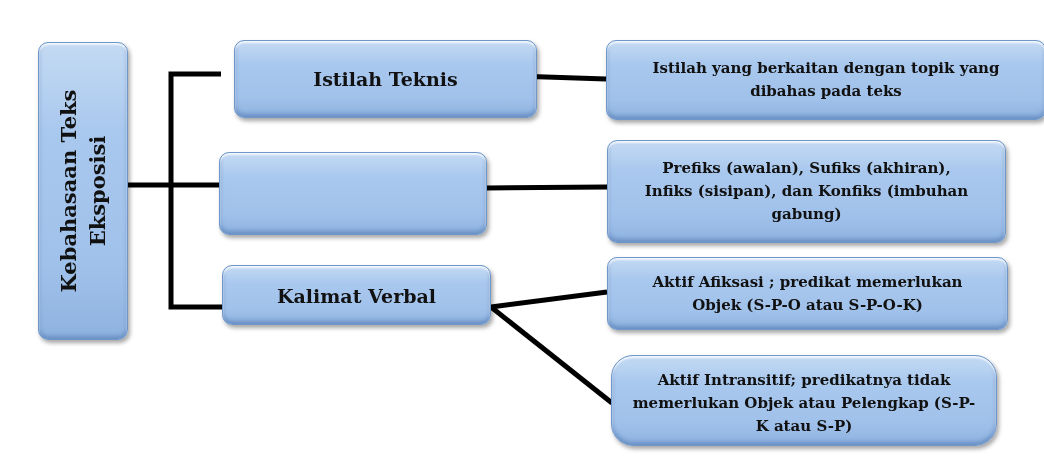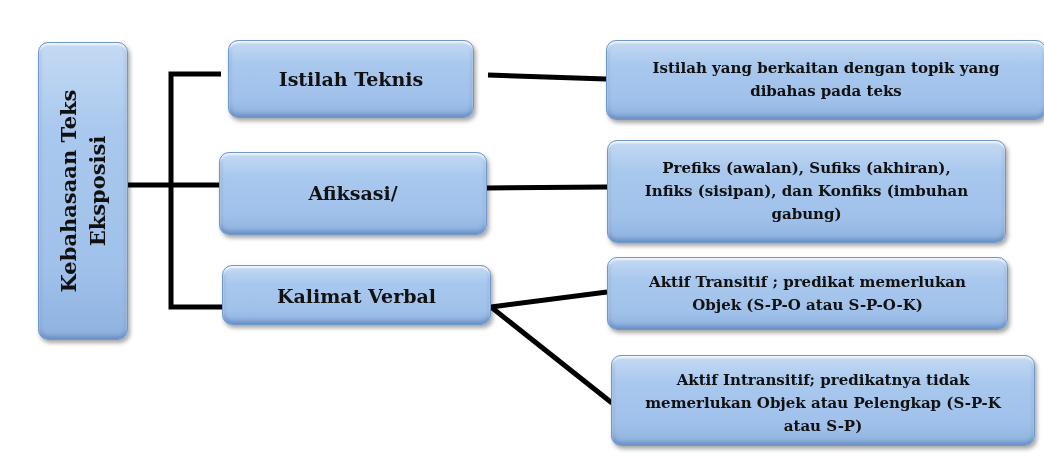--- a/index.html
+++ b/index.html
@@ -36,49 +36,48 @@
   </g>
 </svg>
 
 <div class="box" style="left:38px;top:42px;width:90px;height:298px;">
   <div class="root-text">
     <div>Kebahasaan Teks</div>
     <div>Eksposisi</div>
   </div>
 </div>
 
-<div class="box mid" style="left:228px;top:40px;width:246px;height:78px;">
+<div class="box mid" style="left:234px;top:40px;width:303px;height:78px;">
   <div>
       <div>Istilah Teknis</div>
     </div>
 </div>
 
 <div class="box mid" style="left:219px;top:152px;width:268px;height:83px;">
   <div>
-    <div>Afiksasi/</div>
   </div>
 </div>
 
 <div class="box mid" style="left:222px;top:265px;width:269px;height:60px;align-items:flex-start;padding-top:16px;">
   <div>
       <div>Kalimat Verbal</div>
     </div>
 </div>
 
 <div class="box right" style="left:606px;top:40px;width:440px;height:80px;padding:16px 40px;">
   <div><span>Istilah yang berkaitan dengan topik yang dibahas pada teks</span></div>
 </div>
 
 <div class="box right" style="left:607px;top:140px;width:399px;height:103px;padding:0 36px;">
   <div><span>Prefiks (awalan), Sufiks (akhiran), Infiks (sisipan), dan Konfiks (imbuhan gabung)</span></div>
 </div>
 
 <div class="box right" style="left:607px;top:257px;width:401px;height:73px;padding:0 28px;">
   <div>
-    <span>Aktif Transitif ;</span><span class="norm"> predikat memerlukan Objek (S-P-O atau S-P-O-K)</span>
+    <span>Aktif Afiksasi ;</span><span class="norm"> predikat memerlukan Objek (S-P-O atau S-P-O-K)</span>
   </div>
 </div>
 
-<div class="box right" style="left:611px;top:355px;width:424px;height:91px;padding:6px 20px 0 20px;">
+<div class="box right" style="left:611px;top:355px;width:386px;height:91px;padding:6px 20px 0 20px;border-radius:22px;">
   <div>
     <span>Aktif Intransitif;</span><span class="norm"> predikatnya tidak memerlukan Objek atau Pelengkap (S-P-K atau S-P)</span>
   </div>
 </div>
 
 </body></html>

